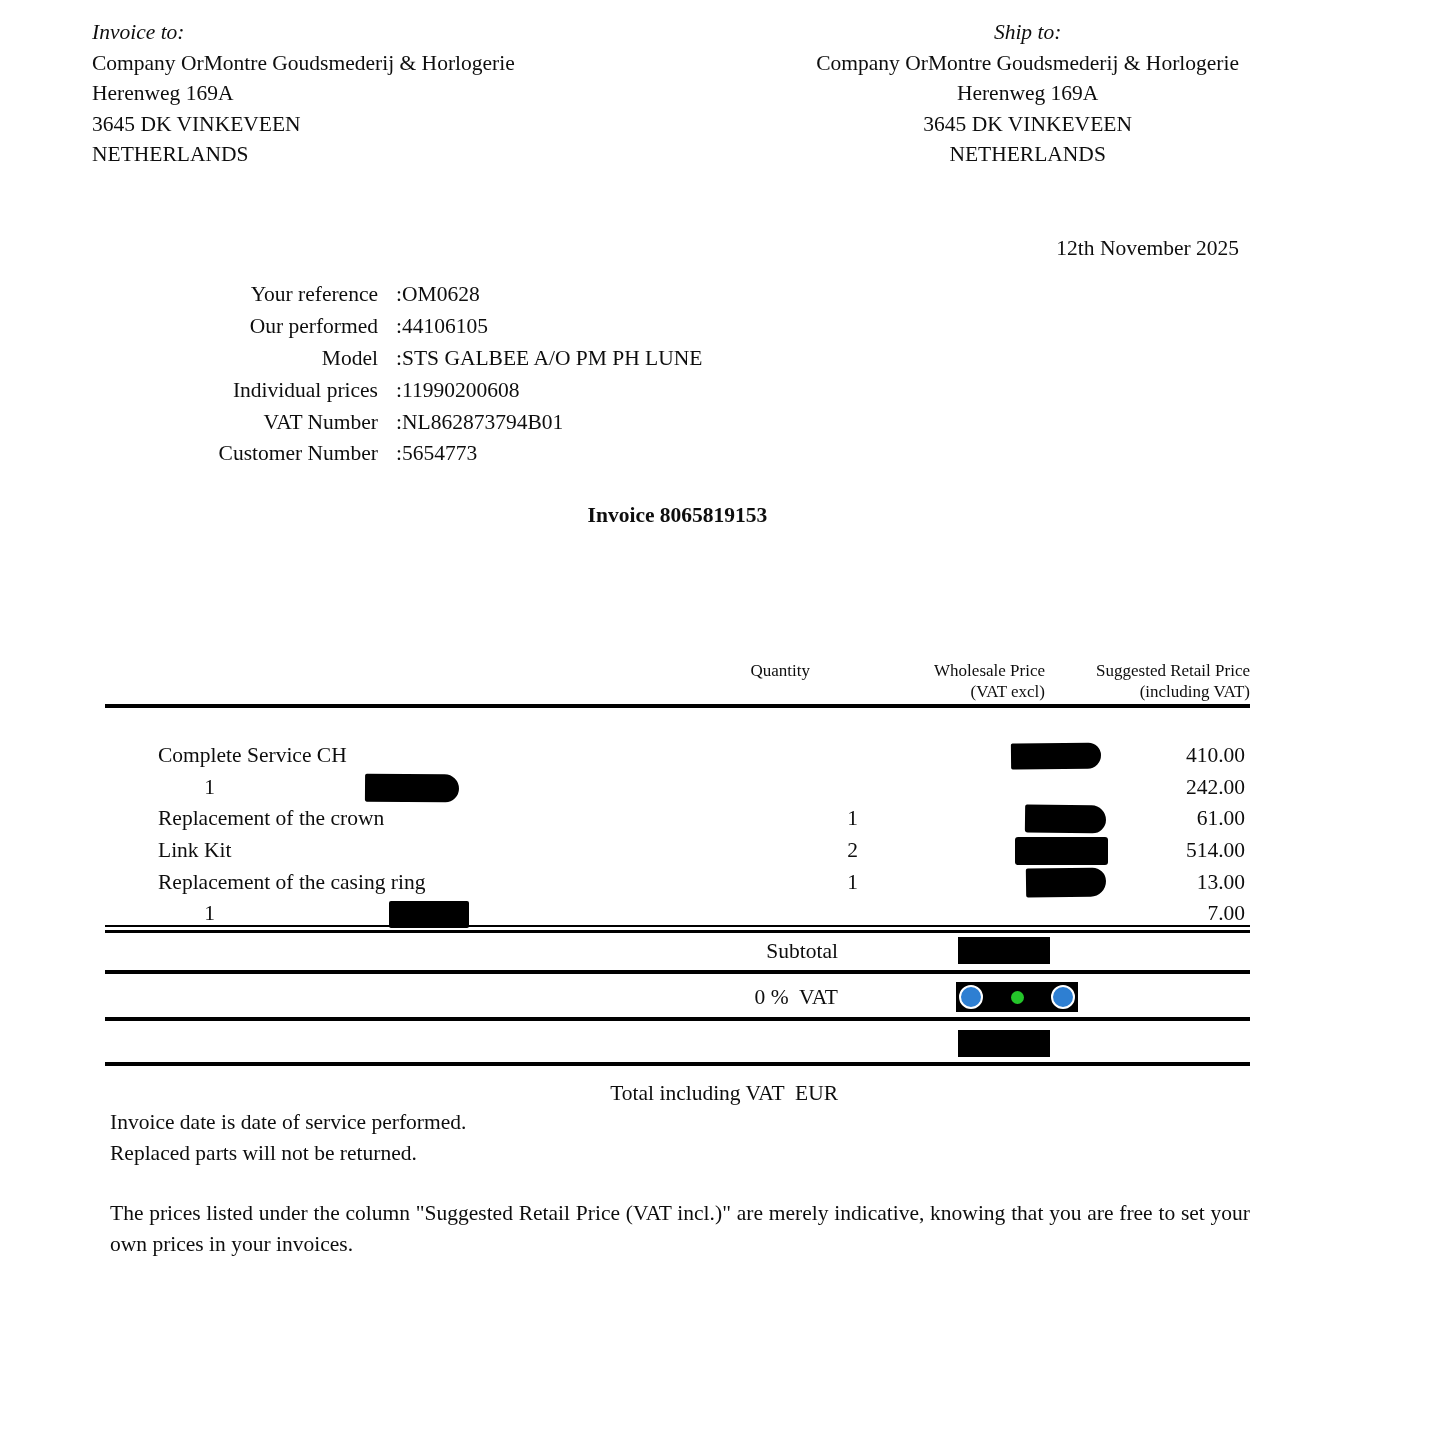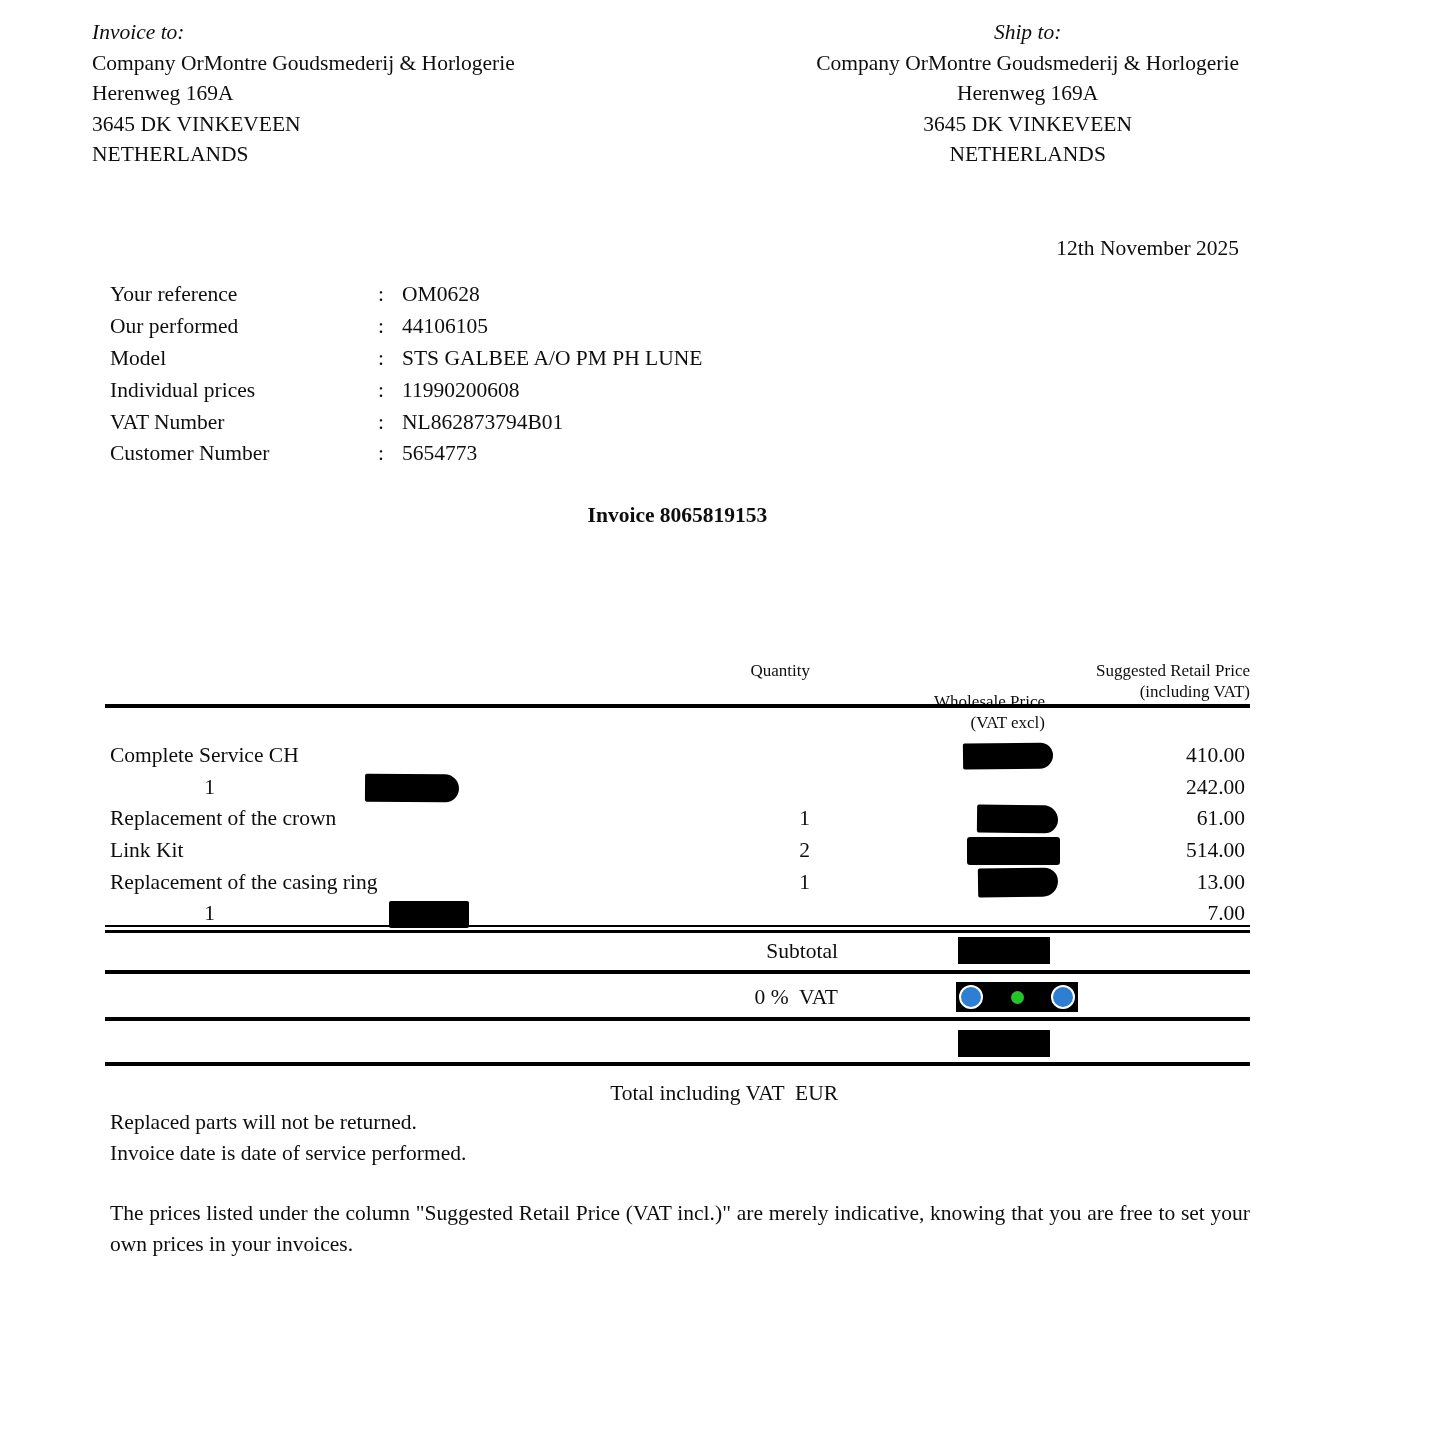--- a/index.html
+++ b/index.html
@@ -12,46 +12,46 @@
 
   
   .addr { font-size:21.5px; line-height:30.5px; }
   .addr .salutation { font-style:italic; }
   .invoice-to { left:92px; top:17px; text-align:left; }
   .ship-to { right:201px; top:17px; text-align:center; }
 
   .date-line { top:236px; right:201px; font-size:21.5px; }
 
   
-  .refs { left:110px; top:279px; font-size:21.5px; }
+  .refs { left:110px; top:279px; font-size:21.5px;text-align:right; }
   .ref-row { display:flex; height:31.8px; align-items:center; }
   .ref-label { width:268px; }
   .ref-colon { width:24px; }
 
   .doc-title { left:105px; top:503px; width:1145px; text-align:center;
     font-size:21.5px; font-weight:bold; }
 
   
   .th { font-size:17px; line-height:20.5px; text-align:right; }
   .th-qty { left:595px; top:661px; width:215px; }
-  .th-wholesale { left:825px; top:661px; width:220px;margin-top:31px; }
+  .th-wholesale { left:825px; top:661px; width:220px; }
   .th-retail { left:1000px; top:661px; width:250px; }
 
   .rule { left:105px; width:1145px; background:#000; }
   .rule-header { top:704px; height:4px; }
   .rule-double { top:925px; height:2.5px; background:transparent;
     border-top:2px solid #000; border-bottom:3.5px solid #000; }
   .rule-mid1 { top:970px; height:3.5px; }
   .rule-mid2 { top:1017px; height:3.5px; }
   .rule-bottom { top:1062px; height:4px; }
 
   
   .items { left:105px; top:740px; width:1145px; font-size:21.5px; }
   .item-row { display:flex; height:31.6px; align-items:center; }
-  .cell-desc { width:590px; padding-left:5px; }
+  .cell-desc { width:590px; padding-left:5px;margin-left:48px; }
   .cell-qty { width:110px; text-align:right; }
   .cell-wholesale { width:245px; position:relative; height:100%; }
   .cell-retail { flex:1; text-align:right; padding-right:5px; }
 
   
   .blob { position:absolute; background:#000; top:3px; height:26px; }
   .b1 { left:153px; width:90px; border-radius:2px 15px 16px 2px; transform:rotate(-0.6deg); }
   .b2 { left:150px; width:94px; height:28px; top:2px; border-radius:2px 16px 15px 2px; transform:rotate(0.4deg); }
   .b3 { left:167px; width:81px; height:28px; top:2px; border-radius:2px 15px 14px 3px; transform:rotate(0.7deg); }
   .b4 { left:157px; width:93px; height:28px; top:2px; border-radius:3px; }
@@ -213,17 +213,17 @@
 </div>
 
 <div class="abs rule rule-mid2"></div>
 
 <div class="abs sum-label lbl-total">Total including VAT  EUR</div>
 <div class="redact-box box-total"></div>
 
 <div class="abs rule rule-bottom"></div>
 
 <div class="abs notes">
+  <div>Invoice date is date of service performed.</div>
   <div>Replaced parts will not be returned.</div>
-  <div>Invoice date is date of service performed.</div>
 </div>
 
 <div class="abs disclaimer">The prices listed under the column "Suggested Retail Price (VAT incl.)" are merely indicative, knowing that you are free to set your own prices in your invoices.</div>
 
 </body></html>

